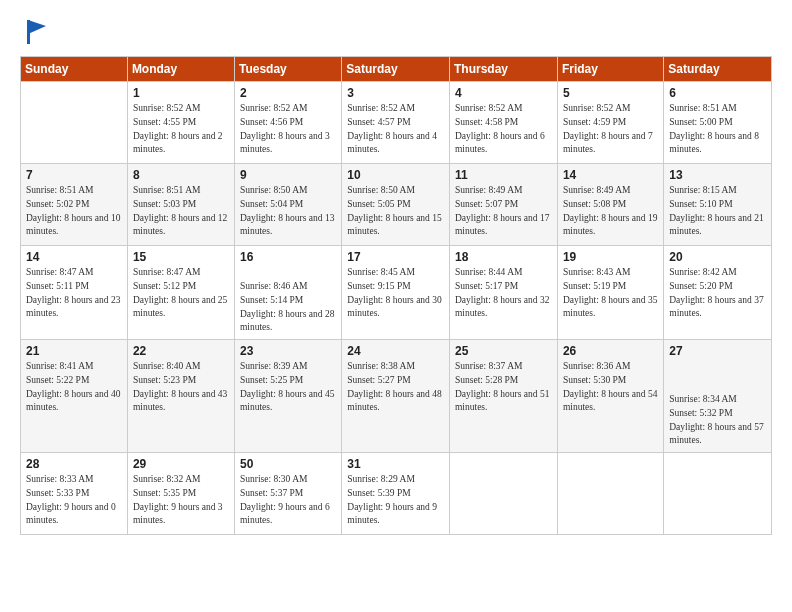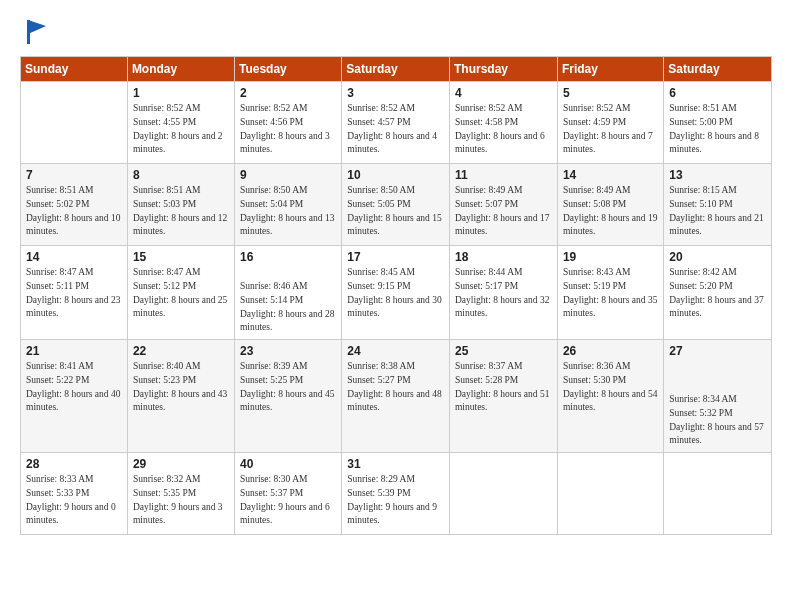--- a/index.html
+++ b/index.html
@@ -314,21 +314,21 @@
 Sunset: 5:33 PM
 Daylight: 9 hours and 0 minutes.</div>
           </td>
           <td>
             <div class="day-number">29</div>
             <div class="day-info" style="white-space: pre-line;">Sunrise: 8:32 AM
 Sunset: 5:35 PM
 Daylight: 9 hours and 3 minutes.</div>
           </td>
           <td>
-            <div class="day-number">40</div>
+            <div class="day-number">50</div>
             <div class="day-info" style="white-space: pre-line;">Sunrise: 8:30 AM
 Sunset: 5:37 PM
 Daylight: 9 hours and 6 minutes.</div>
           </td>
           <td>
             <div class="day-number">31</div>
             <div class="day-info" style="white-space: pre-line;">Sunrise: 8:29 AM
 Sunset: 5:39 PM
 Daylight: 9 hours and 9 minutes.</div>
           </td>

